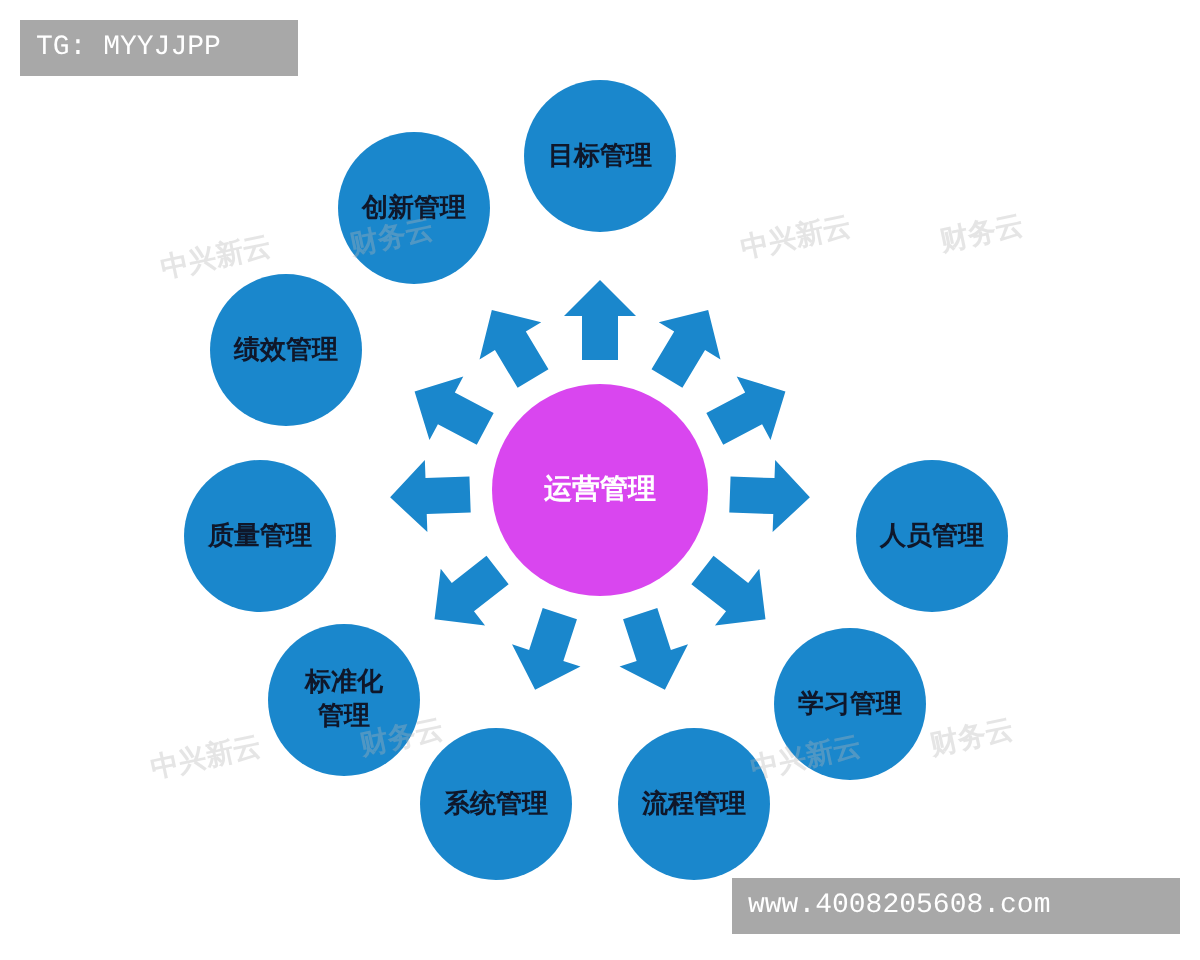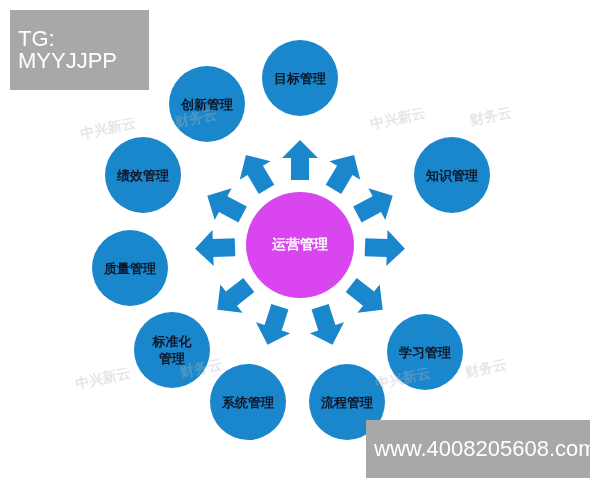--- a/index.html
+++ b/index.html
@@ -1,20 +1,20 @@
 <!DOCTYPE html>
 <html><head>
 <meta charset="utf-8">
 <style>
   html,body{margin:0;padding:0;}
   body{width:600px;height:480px;background:#ffffff;position:relative;overflow:hidden;font-family:"DejaVu Sans","Liberation Sans",sans-serif;}
   #diagram{position:absolute;left:0;top:0;width:600px;height:480px;}
   .node{position:absolute;border-radius:50%;background:#1a87cc;color:#0f172a;display:flex;align-items:center;justify-content:center;text-align:center;font-size:13px;line-height:17px;font-weight:bold;box-sizing:border-box;padding:4px;}
   .center{position:absolute;border-radius:50%;background:#d946ef;color:#ffffff;display:flex;align-items:center;justify-content:center;font-size:14px;font-weight:bold;}
-  .tag{position:absolute;background:#a8a8a8;color:#ffffff;font-family:Liberation Sans, sans-serif;font-size:22px;padding:18px 8px;line-height:22px;}
+  .tag{position:absolute;background:#a8a8a8;color:#ffffff;font-family:Liberation Mono, monospace;font-size:14px;padding:3px 8px;line-height:22px;}
   .wm{position:absolute;color:rgba(180,180,180,0.35);font-size:14px;font-weight:bold;transform:rotate(-12deg);white-space:nowrap;}
 </style>
 </head>
 <body>
 
 <div id="diagram">
   <svg width="600" height="480" style="position:absolute;left:0;top:0;">
     <defs>
       <path id="arr" d="M -9 0 L -9 -22 L -18 -22 L 0 -40 L 18 -22 L 9 -22 L 9 0 Z" fill="#1a87cc"></path>
     </defs>
@@ -55,22 +55,22 @@
     </g>
   </svg>
 
   <div class="center" style="left:246px;top:192px;width:108px;height:106px;">
     <span>运营管理</span>
   </div>
 
   <div class="node" style="left:262px;top:40px;width:76px;height:76px;">
       <span>目标管理</span>
     </div>
-  <div class="node" style="left:414px;top:137px;width:76px;height:76px;">
-      <span>知识管理</span>
+  <div class="node" style="left:428px;top:230px;width:76px;height:76px;">
+      <span>人员管理</span>
     </div>
   <div class="node" style="left:309px;top:364px;width:76px;height:76px;">
       <span>流程管理</span>
     </div>
   <div class="node" style="left:387px;top:314px;width:76px;height:76px;">
       <span>学习管理</span>
     </div>
   <div class="node" style="left:134px;top:312px;width:76px;height:76px;padding:12px;">
       <span style="display:block;width:44px;">标准化管理</span>
     </div>
@@ -91,13 +91,13 @@
   <span class="wm" style="left:175px;top:110px;">财务云</span>
   <span class="wm" style="left:370px;top:110px;">中兴新云</span>
   <span class="wm" style="left:470px;top:108px;">财务云</span>
   <span class="wm" style="left:75px;top:370px;">中兴新云</span>
   <span class="wm" style="left:180px;top:360px;">财务云</span>
   <span class="wm" style="left:375px;top:370px;">中兴新云</span>
   <span class="wm" style="left:465px;top:360px;">财务云</span>
 </div>
 
 <div class="tag" style="left:10px;top:10px;width:123px;">TG: MYYJJPP</div>
-<div class="tag" style="left:366px;top:420px;width:208px;">www.4008205608.com</div>
+<div class="tag" style="left:366px;top:439px;width:208px;">www.4008205608.com</div>
 
 </body></html>

